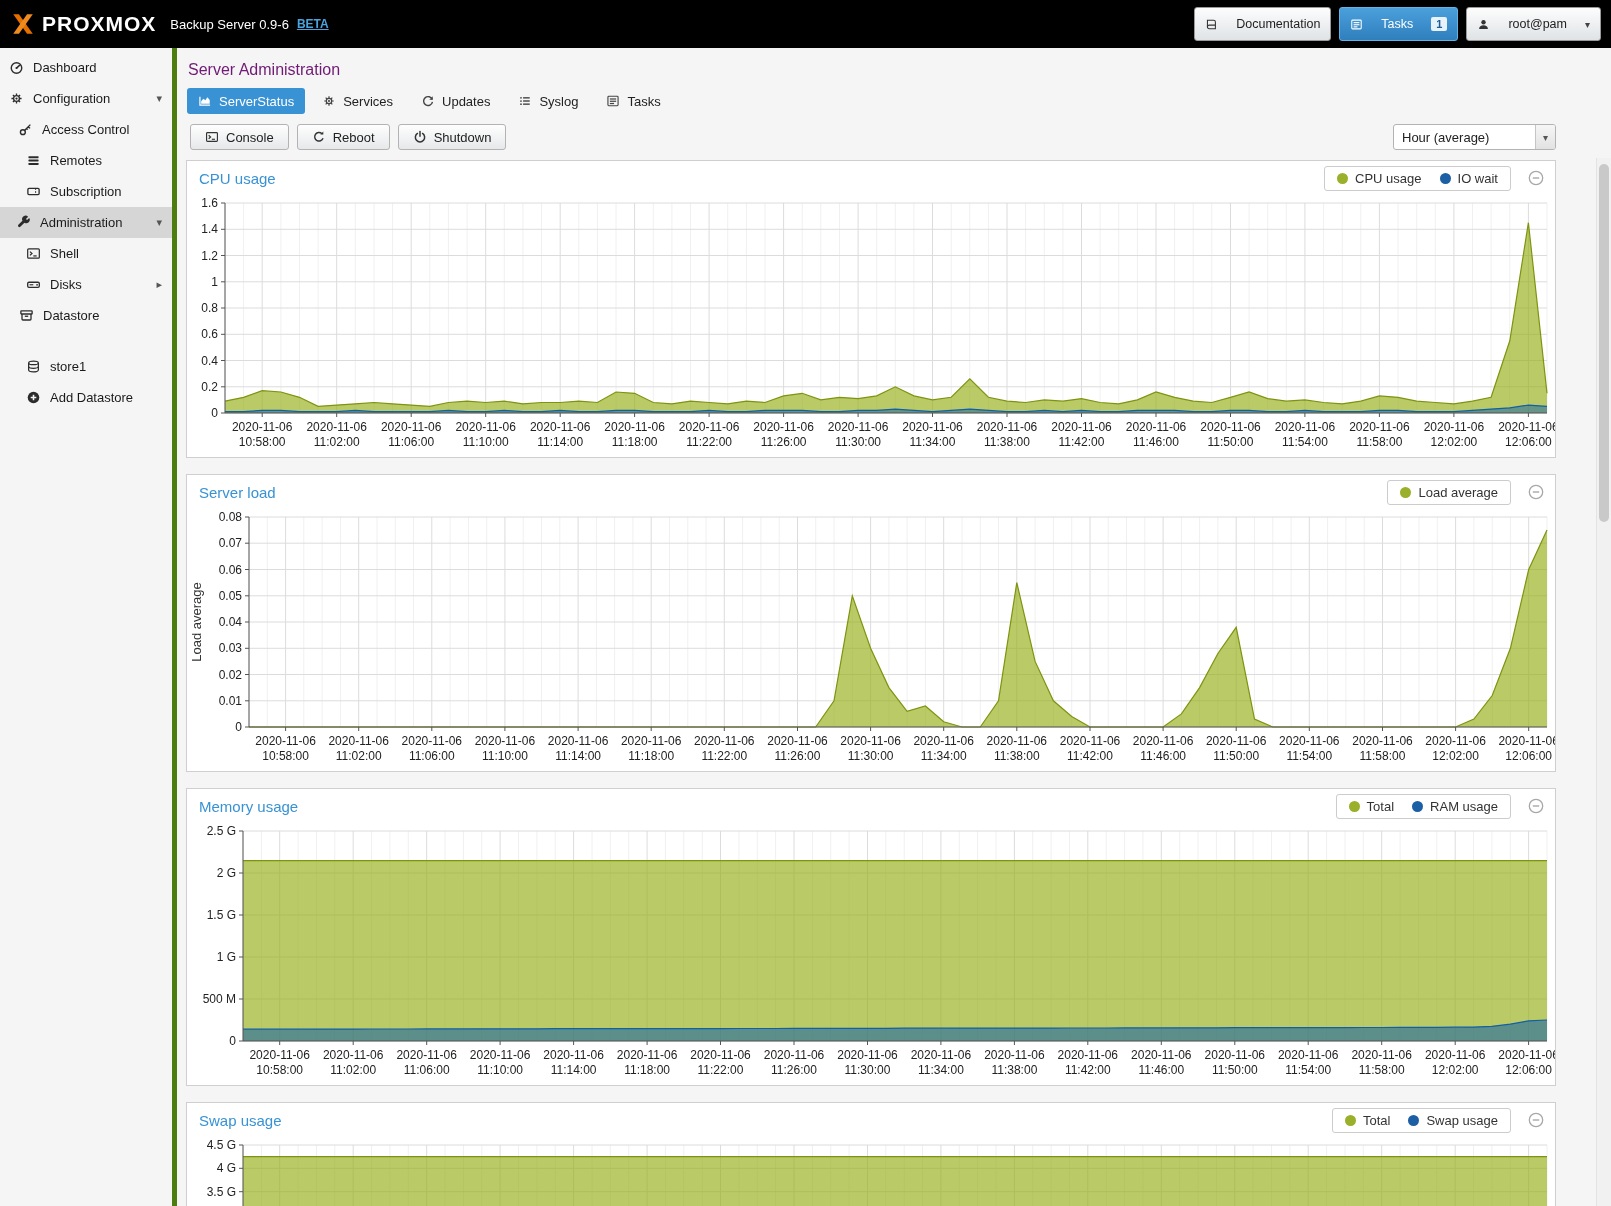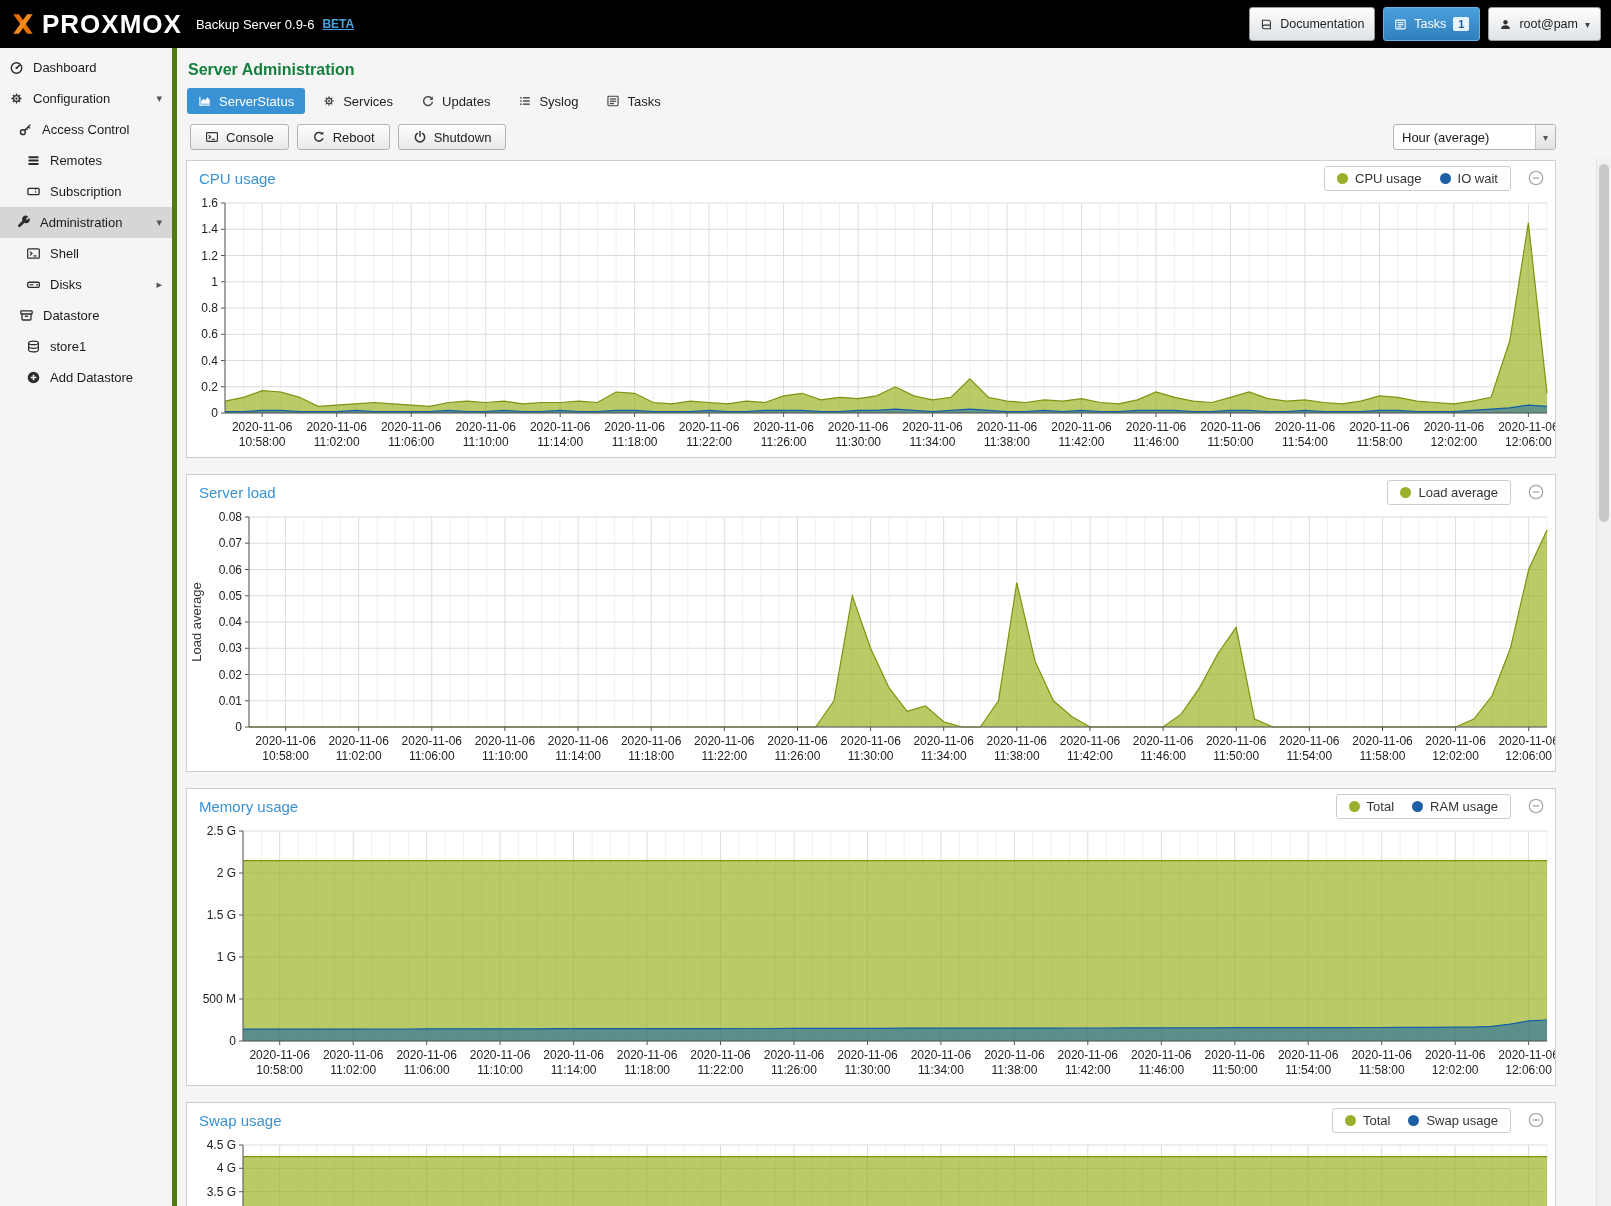--- a/index.html
+++ b/index.html
@@ -4,43 +4,43 @@
 <style>
   * { box-sizing: border-box; margin: 0; padding: 0; }
   html,body { width:1611px; height:1206px; overflow:hidden; }
   body { font-family:"Liberation Sans", sans-serif; background:#f5f5f5; color:#222; }
   #app { width:1611px; height:1206px; display:flex; flex-direction:column; }
 
   
   .topbar { flex:0 0 48px; background:#000; display:flex; align-items:center; padding:0 10px; }
   .logo { display:flex; align-items:center; gap:6px; }
   .logo-mark { width:26px; height:26px; }
-  .brand { color:#fff; font-size:26px; font-weight:bold; letter-spacing:1px; }
+  .brand { color:#fff; font-size:21px; font-weight:bold; letter-spacing:1px; }
   .product { color:#fff; font-size:13px; margin-left:14px; }
   .beta { color:#4aa3dd; font-size:12px; font-weight:bold; margin-left:8px; text-decoration:underline; cursor:pointer; }
   .top-right { margin-left:auto; display:flex; align-items:center; gap:8px; }
-  .tbtn { display:inline-flex; align-items:center; gap:7px; height:25px; padding:16px 10px; font-size:12.5px;
+  .tbtn { display:inline-flex; align-items:center; gap:18px; height:25px; padding:16px 10px; font-size:12.5px;
           font-family:inherit; color:#222; background:linear-gradient(#fdfdfd,#dfe3e6); border:1px solid #9a9a9a;
           border-radius:3px; cursor:pointer; }
   .tbtn .icn { width:13px; height:13px; color:#333; }
   .tbtn-blue { background:linear-gradient(#4aa0dc,#2f7fbd); border:1px solid #66b3e3; color:#fff; }
   .tbtn-blue .icn { color:#fff; }
   .badge { background:rgba(255,255,255,0.88); color:#1b5e96; font-size:11px; font-weight:bold; border-radius:2px; padding:1px 5px; }
   .tcaret { font-size:10px; color:#444; }
 
   
   .content { flex:1; display:flex; min-height:0; }
   .sidebar { width:177px; flex:0 0 177px; background:#f5f5f5; border-right:5px solid #4d7c0f; padding-top:4px; }
   .side-item { height:31px; display:flex; align-items:center; gap:9px; padding-right:8px; font-size:13px; color:#1a1a1a; cursor:pointer; position:relative; }
   .side-item .icn { width:15px; height:15px; color:#2c2c2c; flex:0 0 15px; }
   .side-item.selected { background:#d6d6d6; }
   .caret { position:absolute; right:10px; color:#555; font-size:11px; }
 
   .main { flex:1; display:flex; flex-direction:column; min-width:0; }
-  .main-title { padding:13px 0 5px 11px; font-size:16px; color:#15803d;font-weight:bold; }
+  .main-title { padding:13px 0 5px 11px; font-size:16px; color:#701a75; }
   .tabbar { display:flex; gap:6px; padding:4px 0 6px 10px; align-items:center; }
   .tab { display:inline-flex; gap:7px; align-items:center; height:26px; padding:0 11px; font-size:13px; color:#222; border-radius:3px; cursor:pointer; }
   .tab .icn { width:14px; height:14px; color:#444; }
   .tab.active { background:#3892d4; color:#fff; }
   .tab.active .icn { color:#fff; }
 
   .toolbar { display:flex; gap:8px; padding:4px 55px 8px 13px; align-items:center; }
   .btn { display:inline-flex; gap:7px; align-items:center; height:26px; padding:0 14px; font-size:13px; font-family:inherit;
          color:#222; background:linear-gradient(#fefefe,#e6e8ea); border:1px solid #b3b3b3; border-radius:3px; cursor:pointer; }
   .btn .icn { width:14px; height:14px; color:#333; }
@@ -189,21 +189,21 @@
           <span class="caret">▸</span>
         </div>
         <div class="side-item" style="padding-left: 19px;">
           <svg class="icn" viewBox="0 0 16 16">
             <rect x="2" y="3" width="12" height="3.4" rx="0.6" fill="none" stroke="currentColor" stroke-width="1.4"></rect>
             <path d="M3.2 6.4v5.4a1 1 0 0 0 1 1h7.6a1 1 0 0 0 1-1V6.4" fill="none" stroke="currentColor" stroke-width="1.4"></path>
             <path d="M6.2 8.8h3.6" stroke="currentColor" stroke-width="1.4"></path>
           </svg>
           <span class="side-label">Datastore</span>
         </div>
-        <div class="side-item" style="padding-left: 26px;">
+        <div class="side-item" style="padding-left: 26px; margin-top: 20px;">
           <svg class="icn" viewBox="0 0 16 16">
             <g fill="none" stroke="currentColor" stroke-width="1.3">
               <ellipse cx="8" cy="4.2" rx="5.2" ry="1.9"></ellipse>
               <path d="M2.8 4.2v7.6c0 1 2.3 1.9 5.2 1.9s5.2-.9 5.2-1.9V4.2"></path>
               <path d="M2.8 8c0 1 2.3 1.9 5.2 1.9S13.2 9 13.2 8"></path>
             </g>
           </svg>
           <span class="side-label">store1</span>
         </div>
         <div class="side-item" style="padding-left: 26px;">

